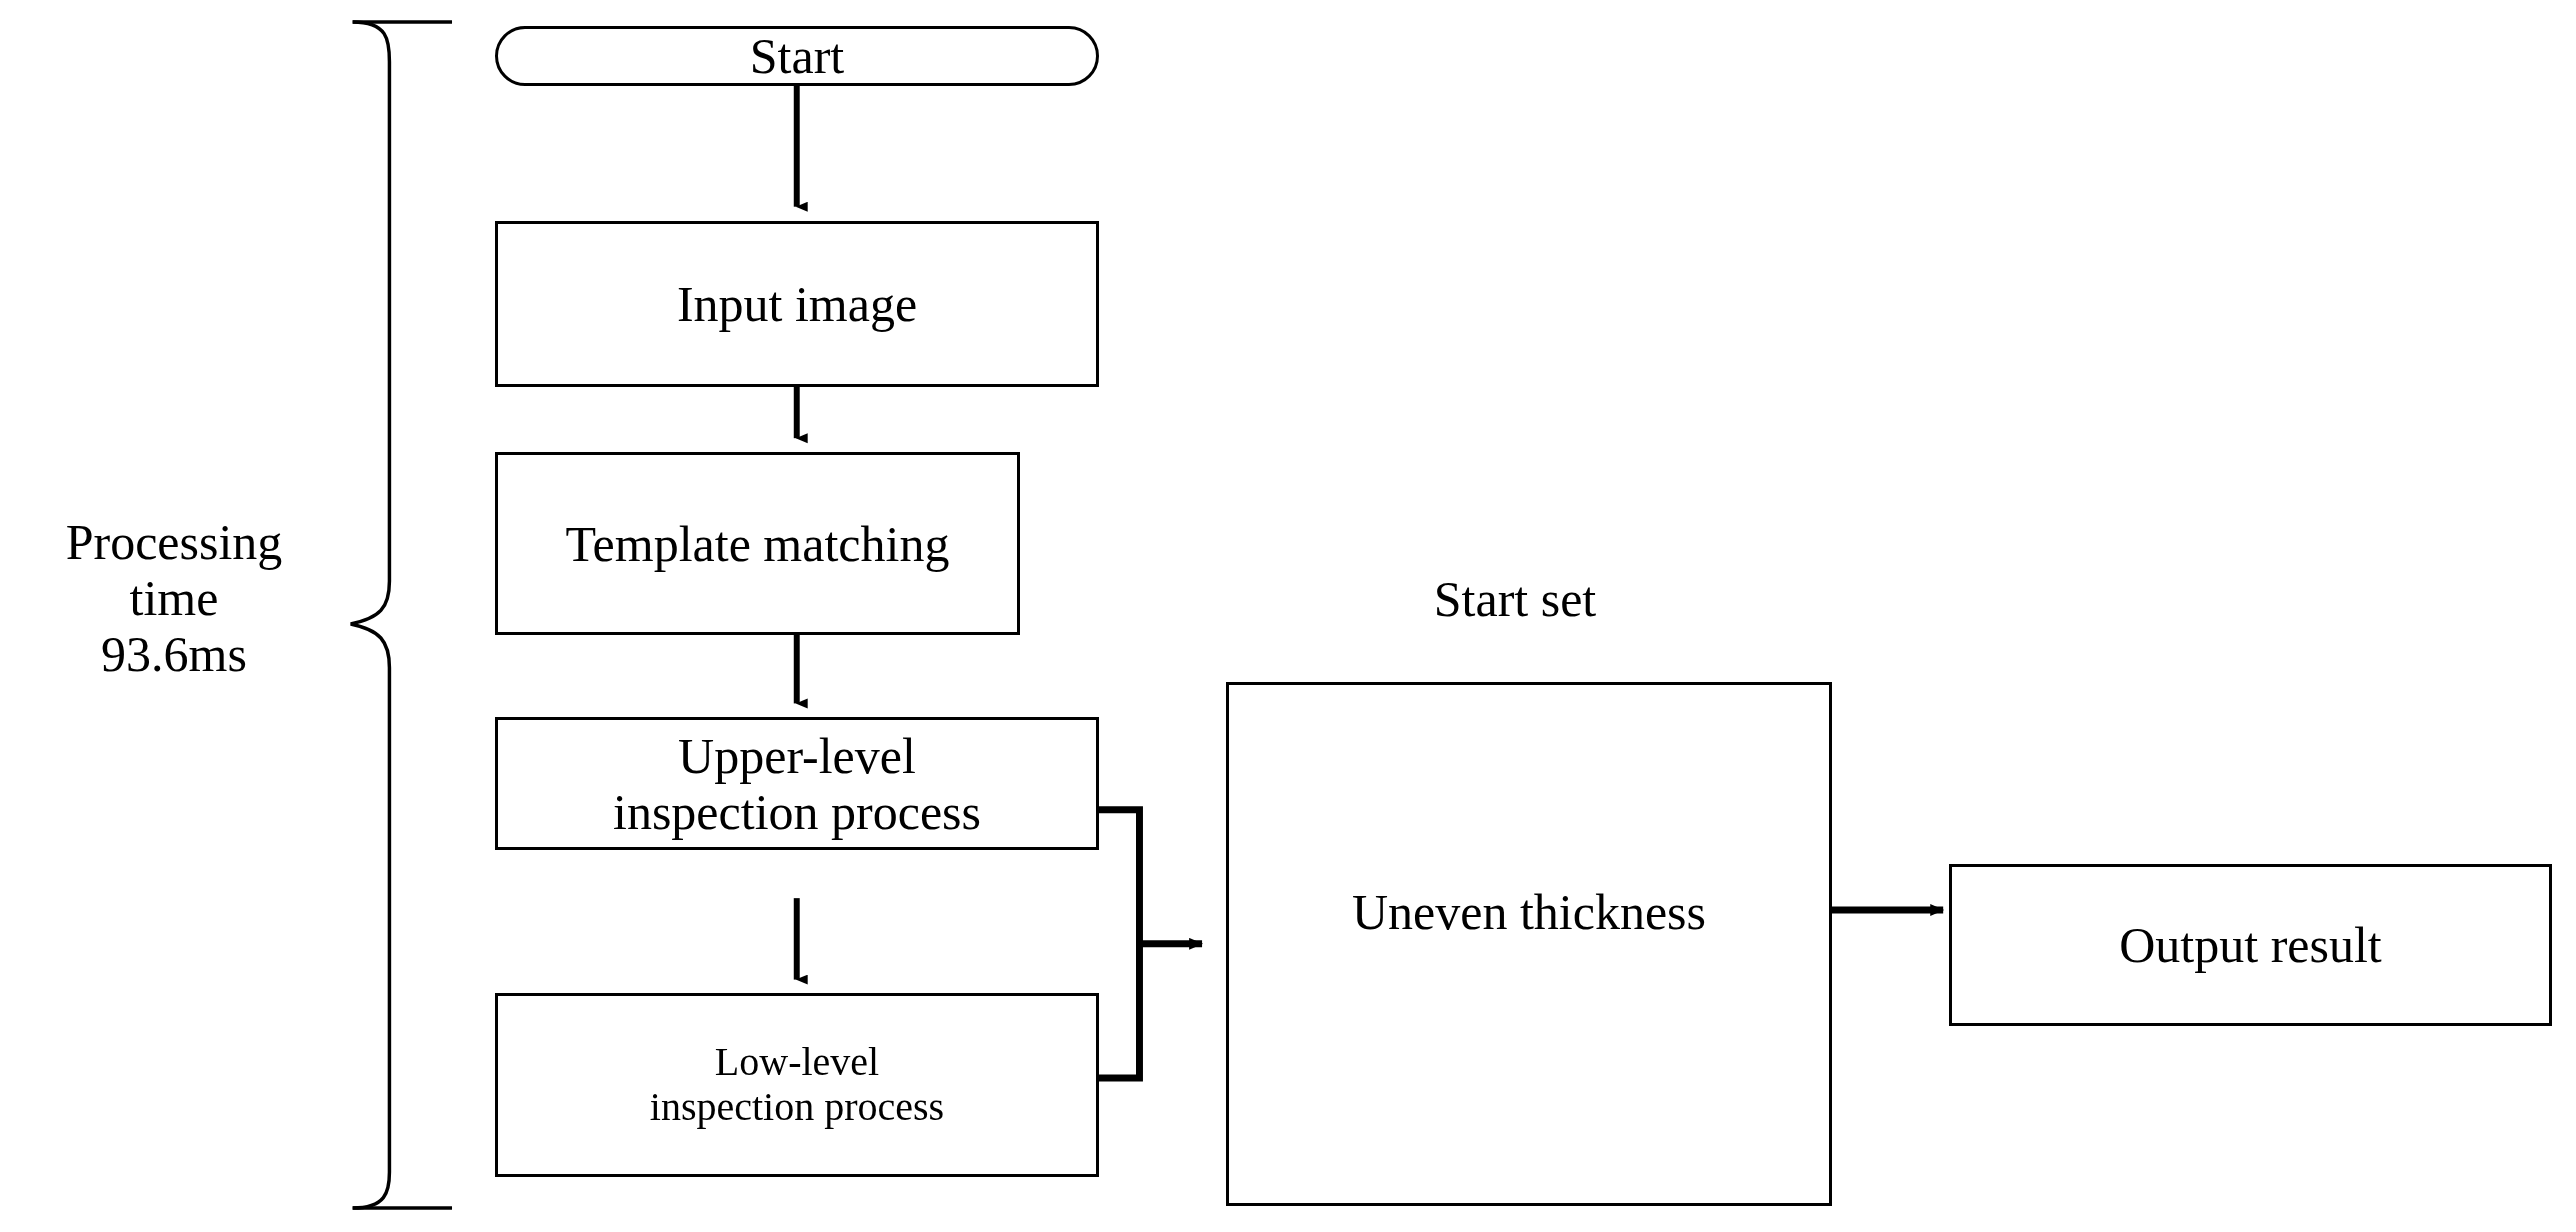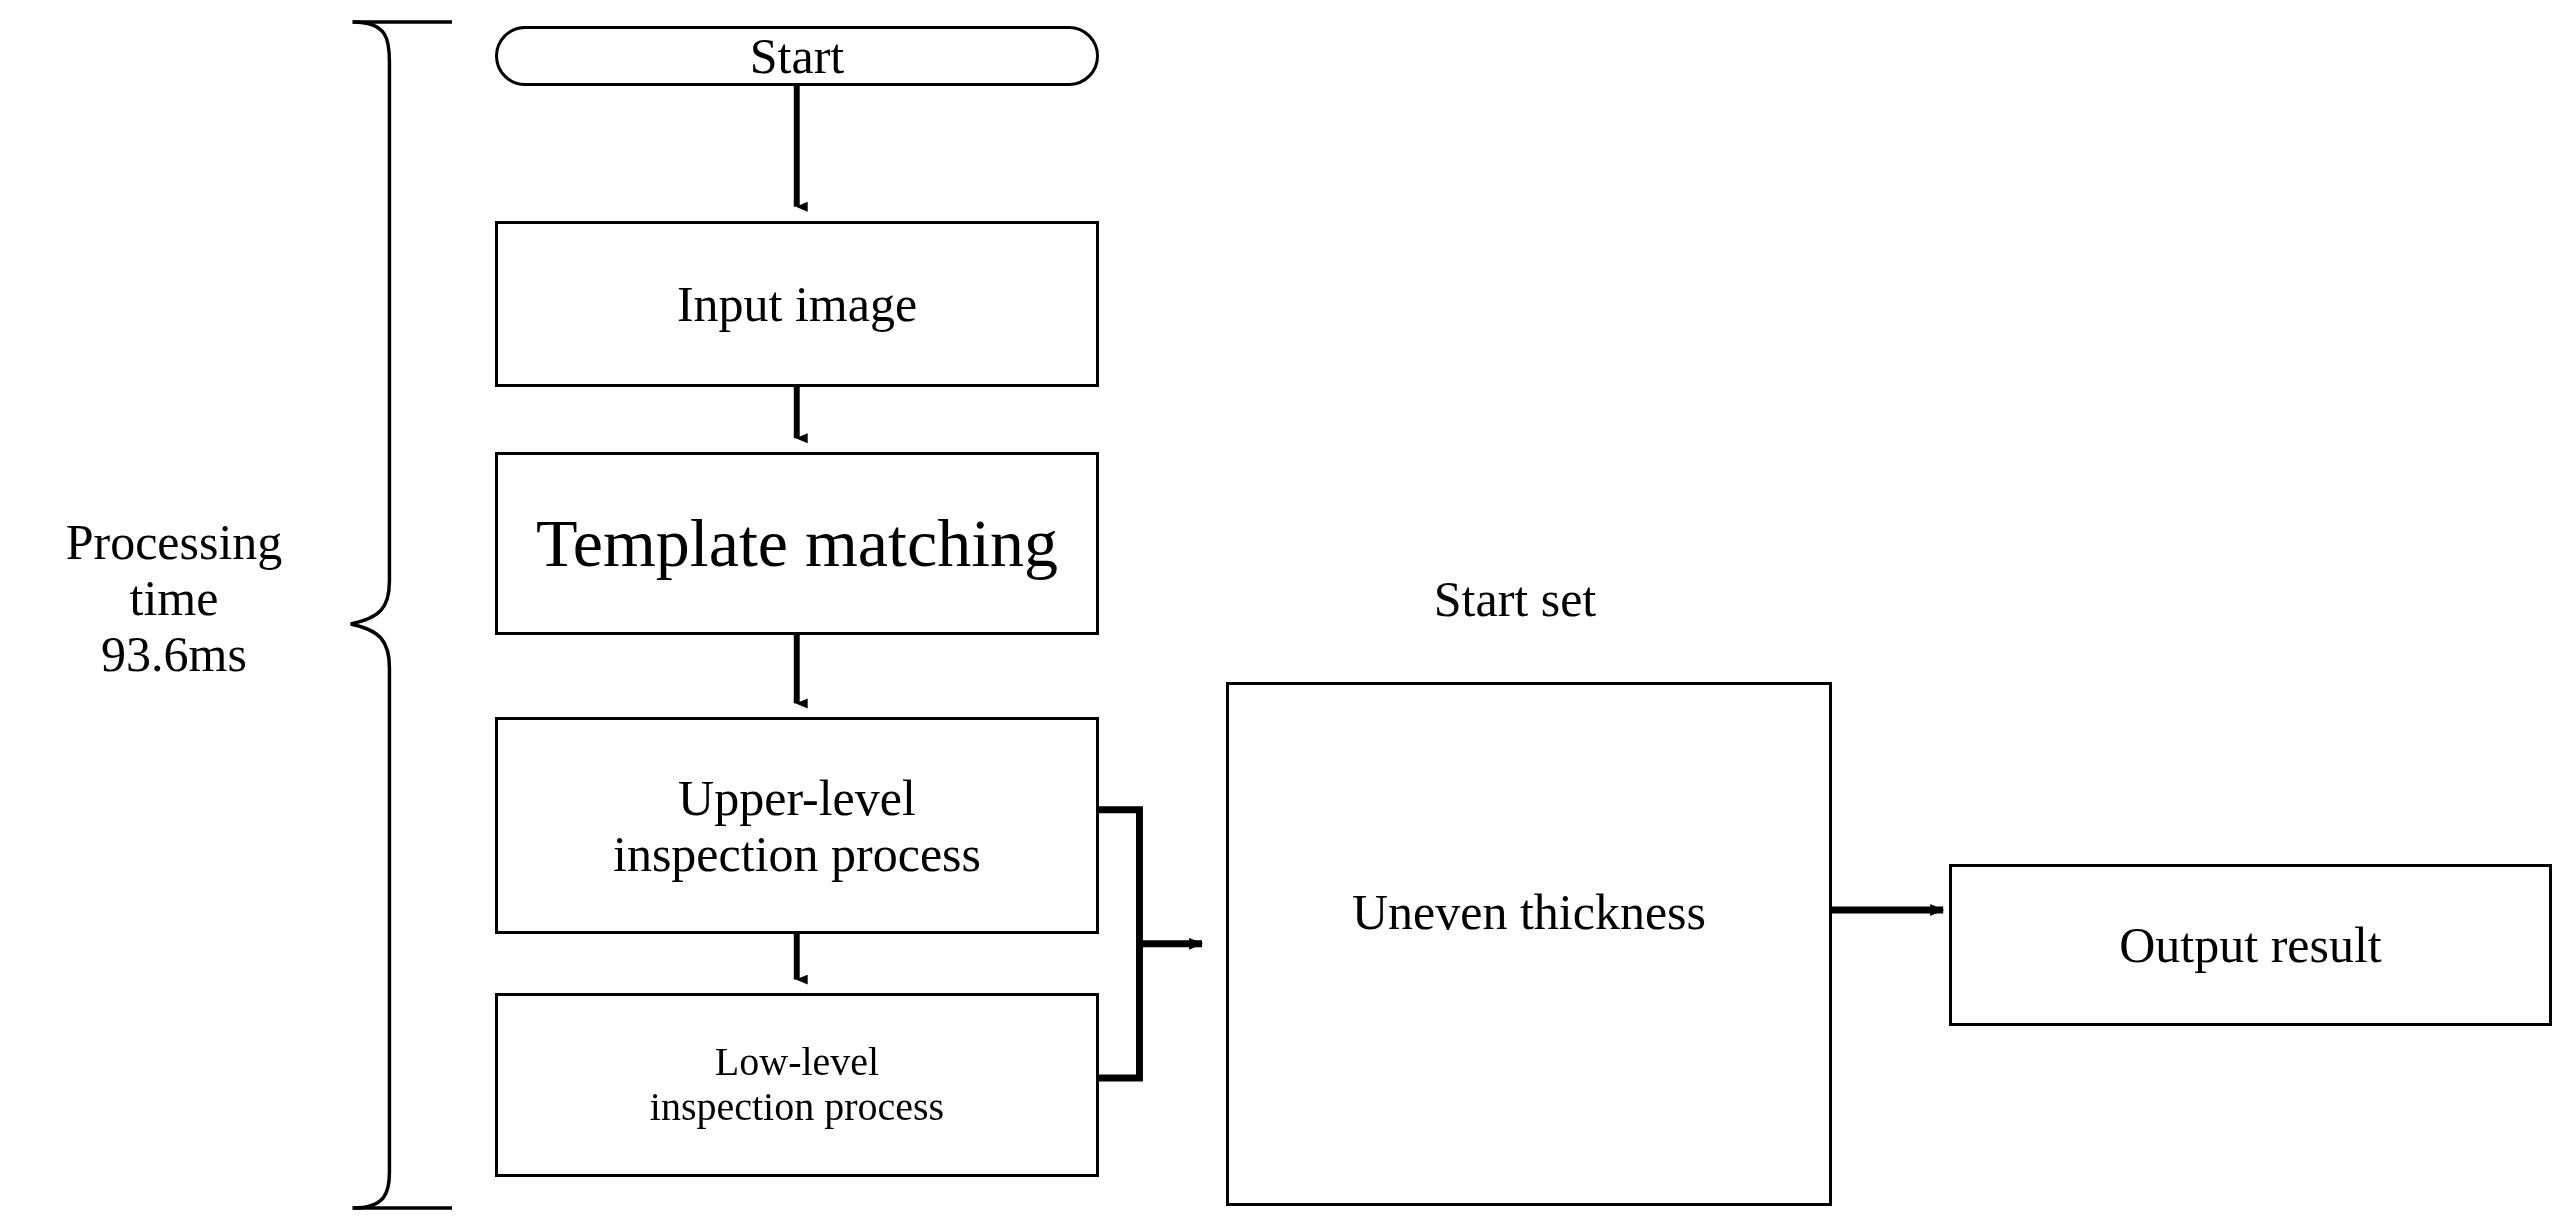--- a/index.html
+++ b/index.html
@@ -41,22 +41,22 @@
     position: absolute;
     left: 0;
     top: 0;
     width: 2576px;
     height: 1233px;
     pointer-events: none;
   }
   
   #n-start      { left: 495px; top: 26px;   width: 604px; height: 60px;  font-size: 50px; }
   #n-input      { left: 495px; top: 221px;  width: 604px; height: 166px; font-size: 50px; }
-  #n-template   { left: 495px; top: 452px;  width: 604px; height: 183px; font-size: 68px; text-align: right; }
-  #n-upper      { left: 495px; top: 717px;  width: 604px; height: 217px; font-size: 50px; }
+  #n-template   { left: 495px; top: 452px;  width: 525px; height: 183px; font-size: 50px; text-align: right; }
+  #n-upper      { left: 495px; top: 717px;  width: 604px; height: 133px; font-size: 50px; }
   #n-low        { left: 495px; top: 993px; width: 604px; height: 184px; font-size: 40px; }
   #n-uneven     { left: 1207px; top: 682px; width: 606px; height: 524px; font-size: 50px; }
   #n-output     { left: 1949px; top: 864px; width: 603px; height: 162px; font-size: 50px; }
   
   #lbl-processing { left: 10px;  top: 514px; width: 328px; font-size: 50px; }
   #lbl-defect     { left: 1351px; top: 571px; width: 328px; font-size: 50px; }
 </style>
 </head>
 <body>
 

